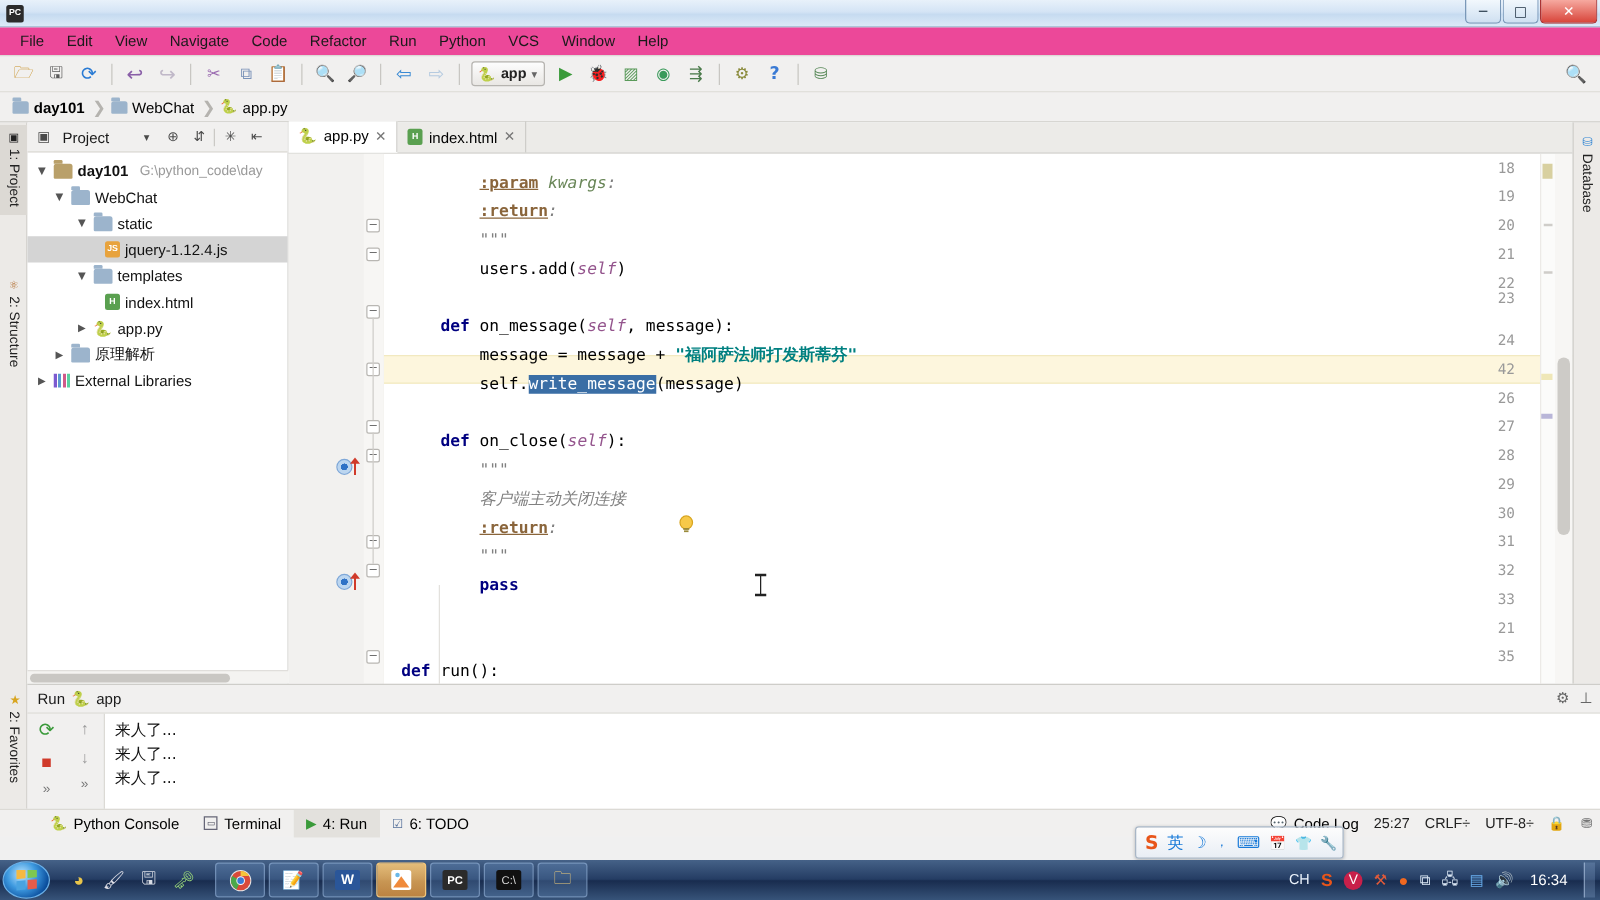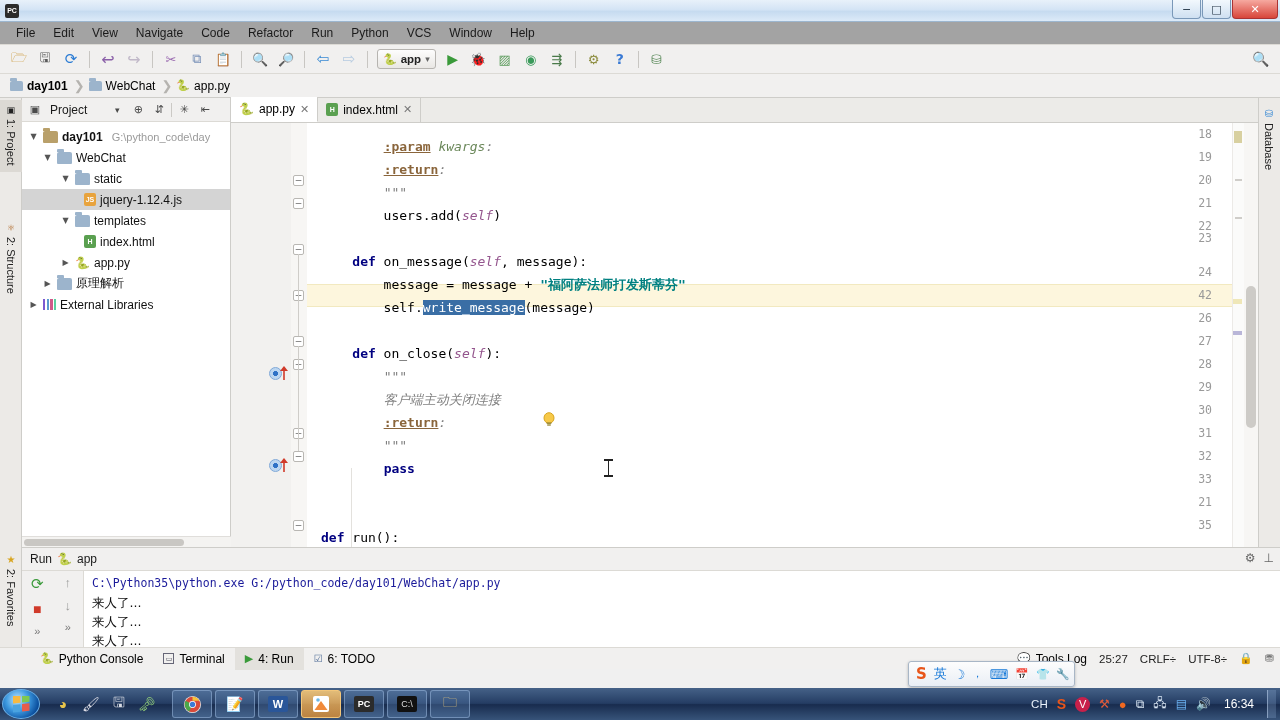--- a/index.html
+++ b/index.html
@@ -37,21 +37,21 @@
   }
   .win-btn.close {
     width: 46px;
     background: linear-gradient(to bottom, #f6a9a0, #d8453a);
     border-color: #a33; color: #fff; margin-right: 2px;
   }
 
   
   .menubar {
     position: absolute; top: 22px; left: 0; width: 1280px; height: 23px;
-    background: #a3a3a3; border-bottom: 1px solid #dcdad5;
+    background: #ec4899; border-bottom: 1px solid #dcdad5;
     display: flex; align-items: center; padding-left: 7px;
   }
   .menu-item { padding: 3px 9px; font-size: 12px; color: #1a1a1a; cursor: default; }
 
   
   .toolbar {
     position: absolute; top: 45px; left: 0; width: 1280px; height: 29px;
     background: #f1f0ef; border-bottom: 1px solid #dcdad5;
     display: flex; align-items: center; padding-left: 6px;
   }
@@ -574,21 +574,20 @@
         <span style="color:#d03a2a;font-size:14px">■</span>
         <span style="color:#777;font-size:11px">»</span>
       </div>
       <div class="run-side-col">
         <span style="color:#9a9a9a;font-size:13px">↑</span>
         <span style="color:#9a9a9a;font-size:13px">↓</span>
         <span style="color:#777;font-size:11px">»</span>
       </div>
     </div>
     <div class="run-console">
-      <div class="console-line">C:\Python35\python.exe G:/python_code/day101/WebChat/app.py</div>
       <div class="console-line cn">来人了...</div>
       <div class="console-line cn">来人了...</div>
       <div class="console-line cn">来人了...</div>
     </div>
   </div>
 
   <div class="statusbar">
     <div style="width:30px"></div>
     <div class="sb-tool">
       <span class="ibox" style="font-size:11px">🐍</span>
@@ -602,21 +601,21 @@
       <span class="ibox" style="color:#3a9a3a;font-size:11px">▶</span>
       <span>4: Run</span>
     </div>
     <div class="sb-tool">
       <span class="ibox" style="font-size:10px;color:#55709a">☑</span>
       <span>6: TODO</span>
     </div>
     <div class="sb-right">
       <span class="sb-tool" style="padding:0">
         <span class="ibox" style="font-size:11px;color:#666">💬</span>
-        <span>Tools Log</span>
+        <span>Code Log</span>
       </span>
       <span class="sb-meta">25:27</span>
       <span class="sb-meta">CRLF÷</span>
       <span class="sb-meta">UTF-8÷</span>
       <span style="font-size:11px;color:#777">🔒</span>
       <span style="font-size:11px;color:#777">⛃</span>
     </div>
   </div>
 
   <div class="ime-bar">

